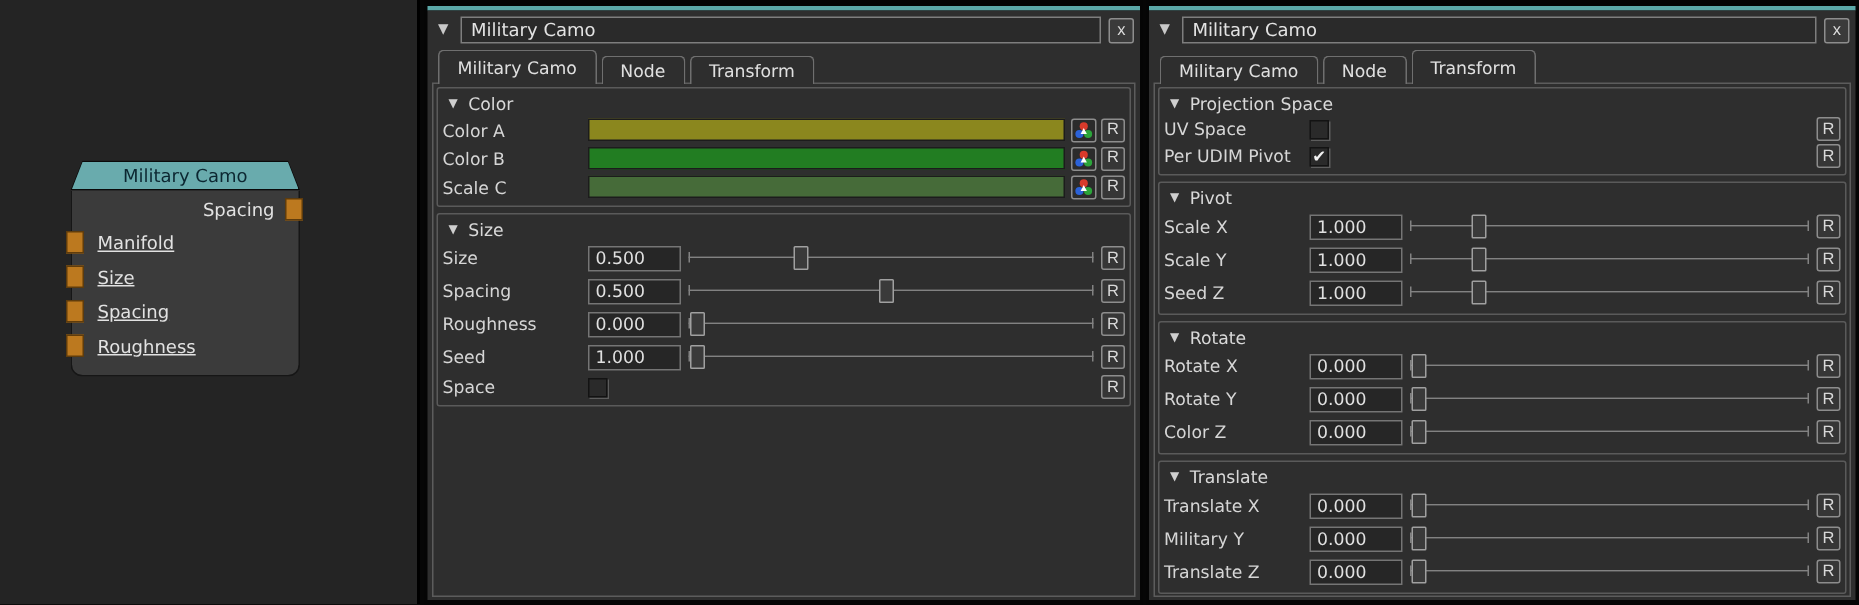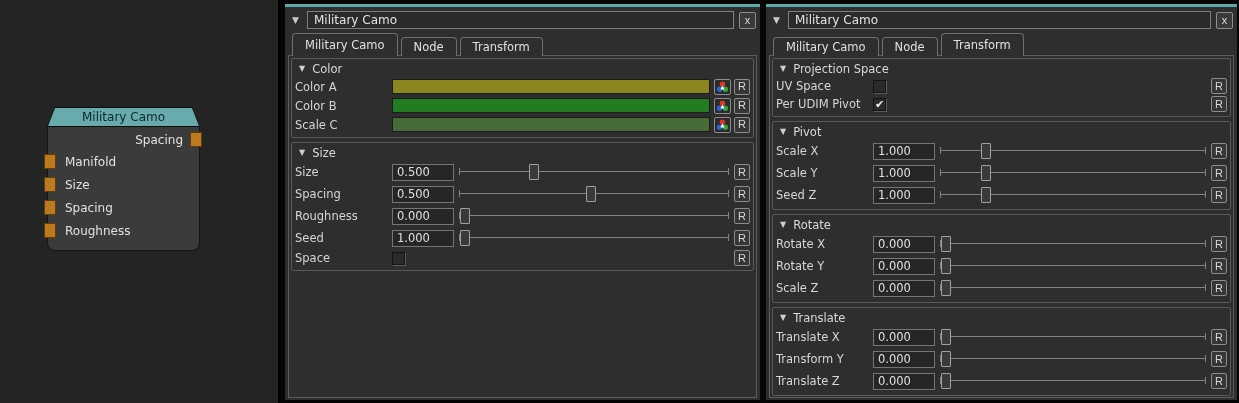--- a/index.html
+++ b/index.html
@@ -9,21 +9,21 @@
 
   
   .node-graph { position:absolute; left:0; top:0; width:280px; height:403px; background:#242424; border-right:2px solid #000; }
   .node { position:absolute; left:47px; top:107px; width:153px; }
   .node-header-outer { height:20px; background:#0a0a0a; clip-path:polygon(8px 0, calc(100% - 8px) 0, 100% 100%, 0 100%); position:relative; z-index:2; }
   .node-header-inner { position:absolute; inset:1px; clip-path:polygon(7px 0, calc(100% - 7px) 0, 100% 100%, 0 100%);
     display:flex; align-items:center; justify-content:center; color:#0c2731; font-size:12px; }
   .node-body { background:#3b3b3b; border:1px solid #161616; border-top:none; border-radius:0 0 8px 8px; padding:2px 0 8px; position:relative; }
   .node-row { position:relative; display:flex; align-items:center; height:23px; color:#e2e2e2; font-size:12px; }
   .node-row.out { height:21px; justify-content:flex-end; padding-right:16px; }
-  .node-row.in { padding-left:17px; }
+  .node-row.in { padding-left:17px;text-decoration:underline; }
   .port { position:absolute; width:12px; height:15px; border:1px solid #5f3c0c; }
   .out-port { right:-3px; }
   .in-port { left:-4px; }
 
   
   .panel { position:absolute; top:0; height:403px; background:#050505; padding:4px 2px 3px; display:flex; flex-direction:column; }
   .panel-mid { left:283px; width:479px; }
   .panel-right { left:764px; width:475px; }
   .accent { height:3px; flex:0 0 3px; }
   .panel-body { flex:1; background:#2e2e2e; display:flex; flex-direction:column; padding:0 2px 1px; min-height:0; }
@@ -326,21 +326,21 @@
             <div class="value-field">
                 <span>0.000</span>
               </div>
             <div class="slider">
               <div class="track"></div>
               <div class="handle" style="left:0.5%"></div>
             </div>
             <button class="reset-btn">R</button>
           </div>
           <div class="row">
-            <span class="row-label">Scale Z</span>
+            <span class="row-label">Color Z</span>
             <div class="value-field">
                 <span>0.000</span>
               </div>
             <div class="slider">
               <div class="track"></div>
               <div class="handle" style="left:0.5%"></div>
             </div>
             <button class="reset-btn">R</button>
           </div>
         </div>
@@ -355,21 +355,21 @@
             <div class="value-field">
                 <span>0.000</span>
               </div>
             <div class="slider">
               <div class="track"></div>
               <div class="handle" style="left:0.5%"></div>
             </div>
             <button class="reset-btn">R</button>
           </div>
           <div class="row">
-            <span class="row-label">Transform Y</span>
+            <span class="row-label">Military Y</span>
             <div class="value-field">
                 <span>0.000</span>
               </div>
             <div class="slider">
               <div class="track"></div>
               <div class="handle" style="left:0.5%"></div>
             </div>
             <button class="reset-btn">R</button>
           </div>
           <div class="row">

